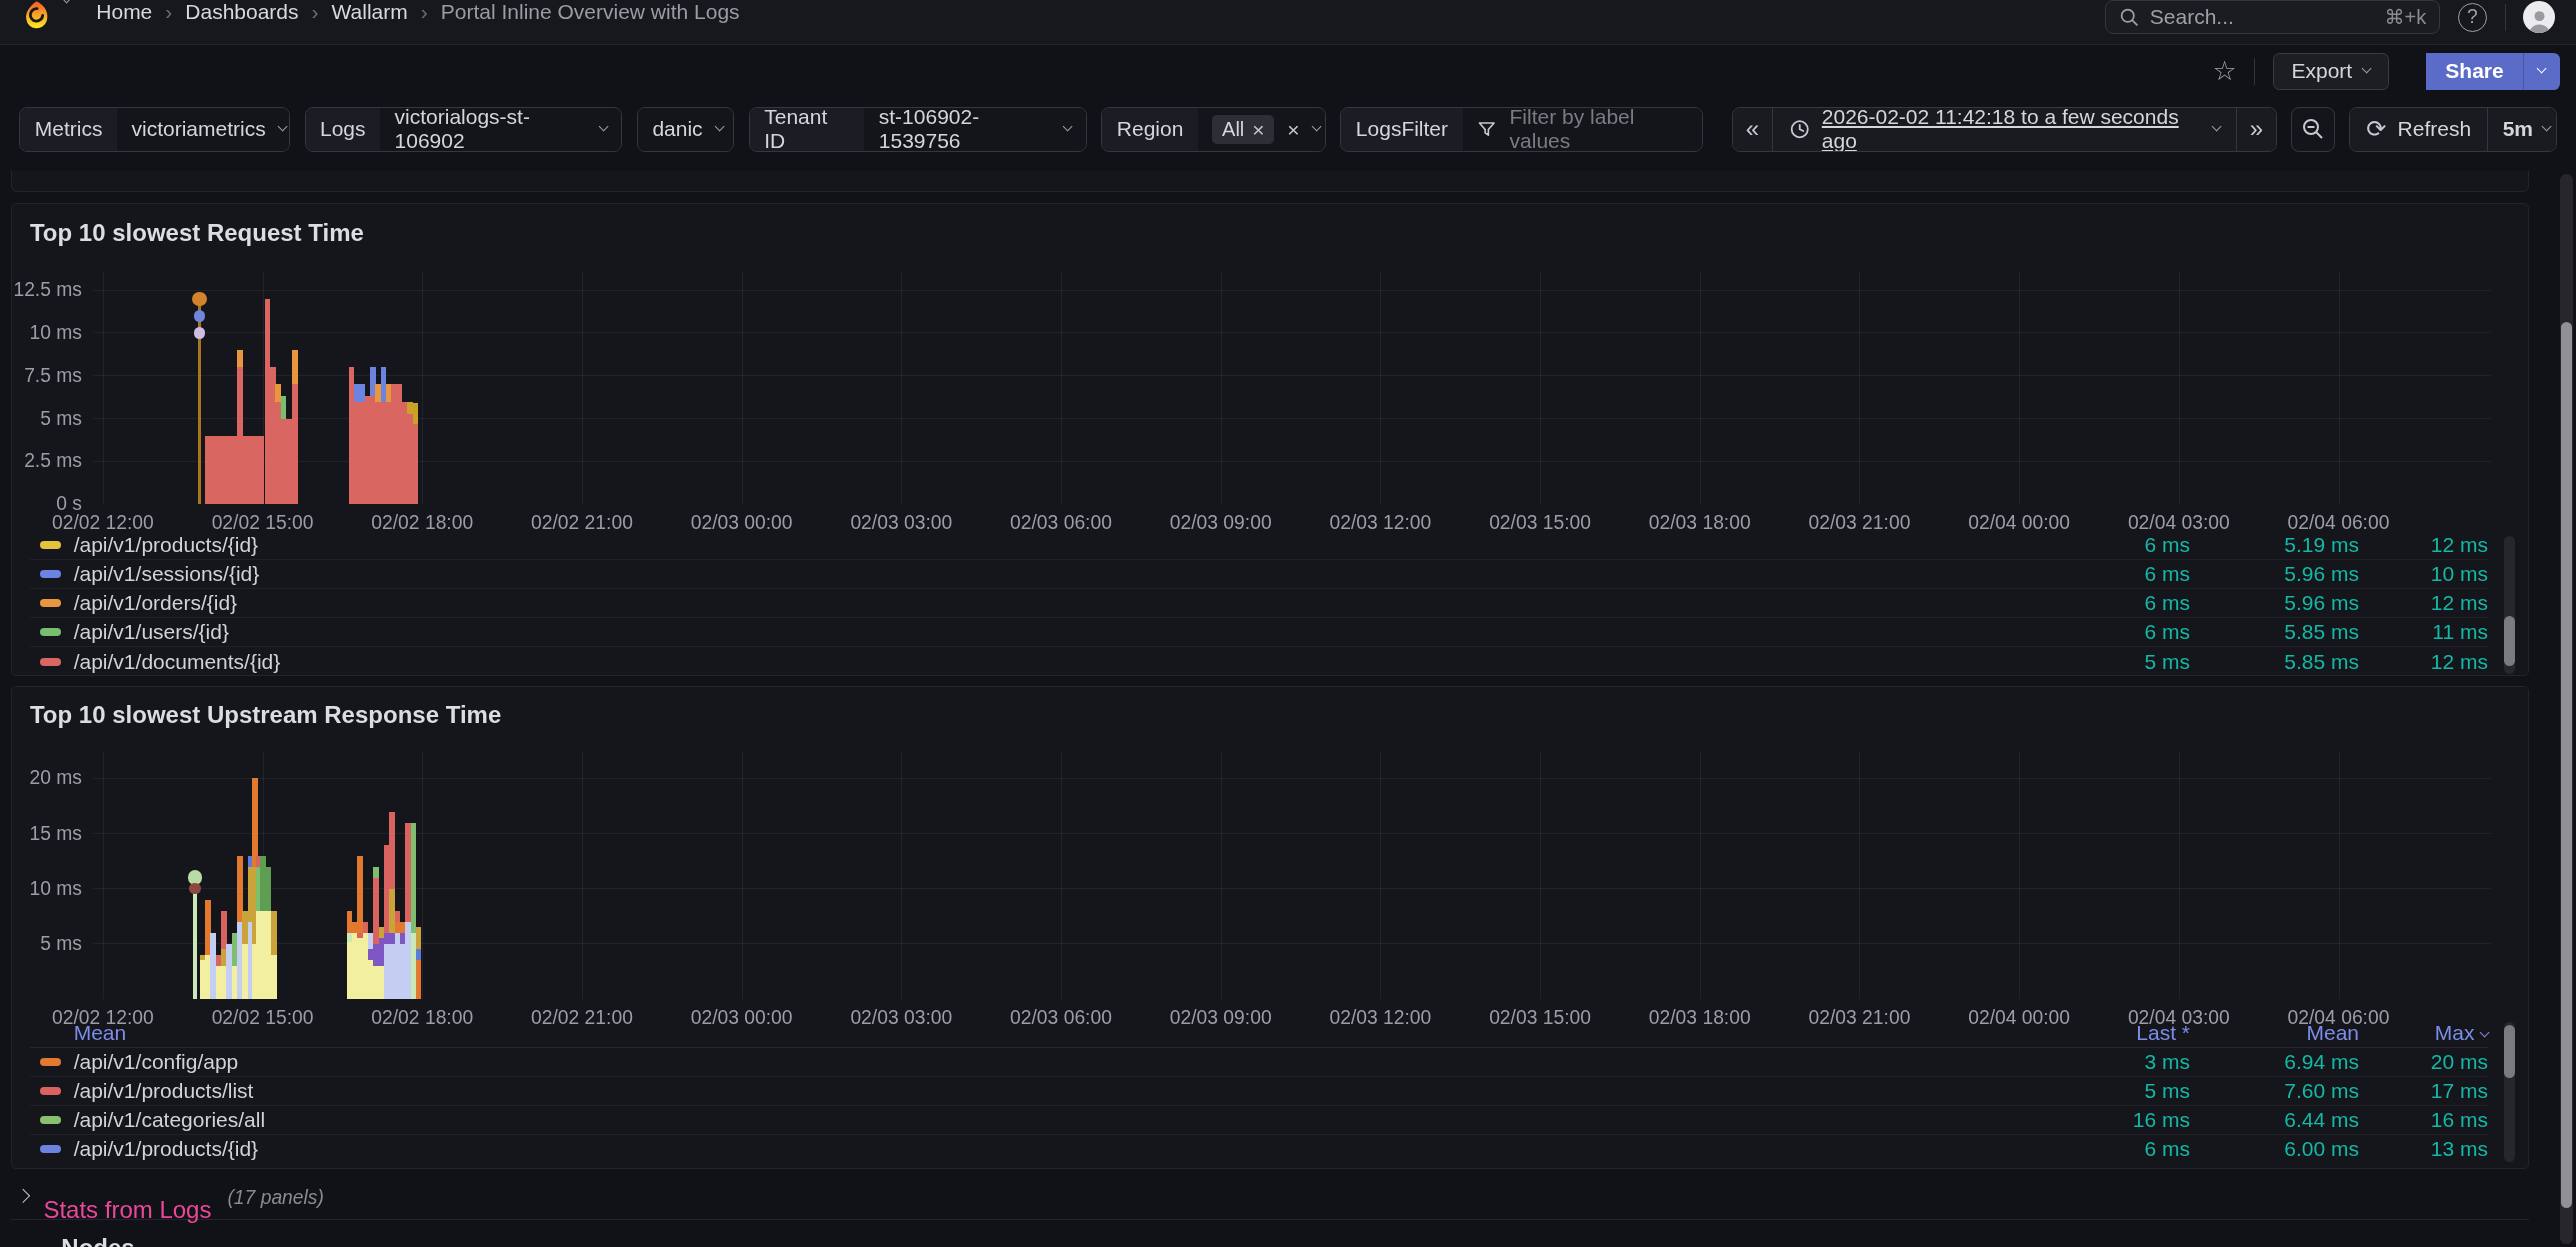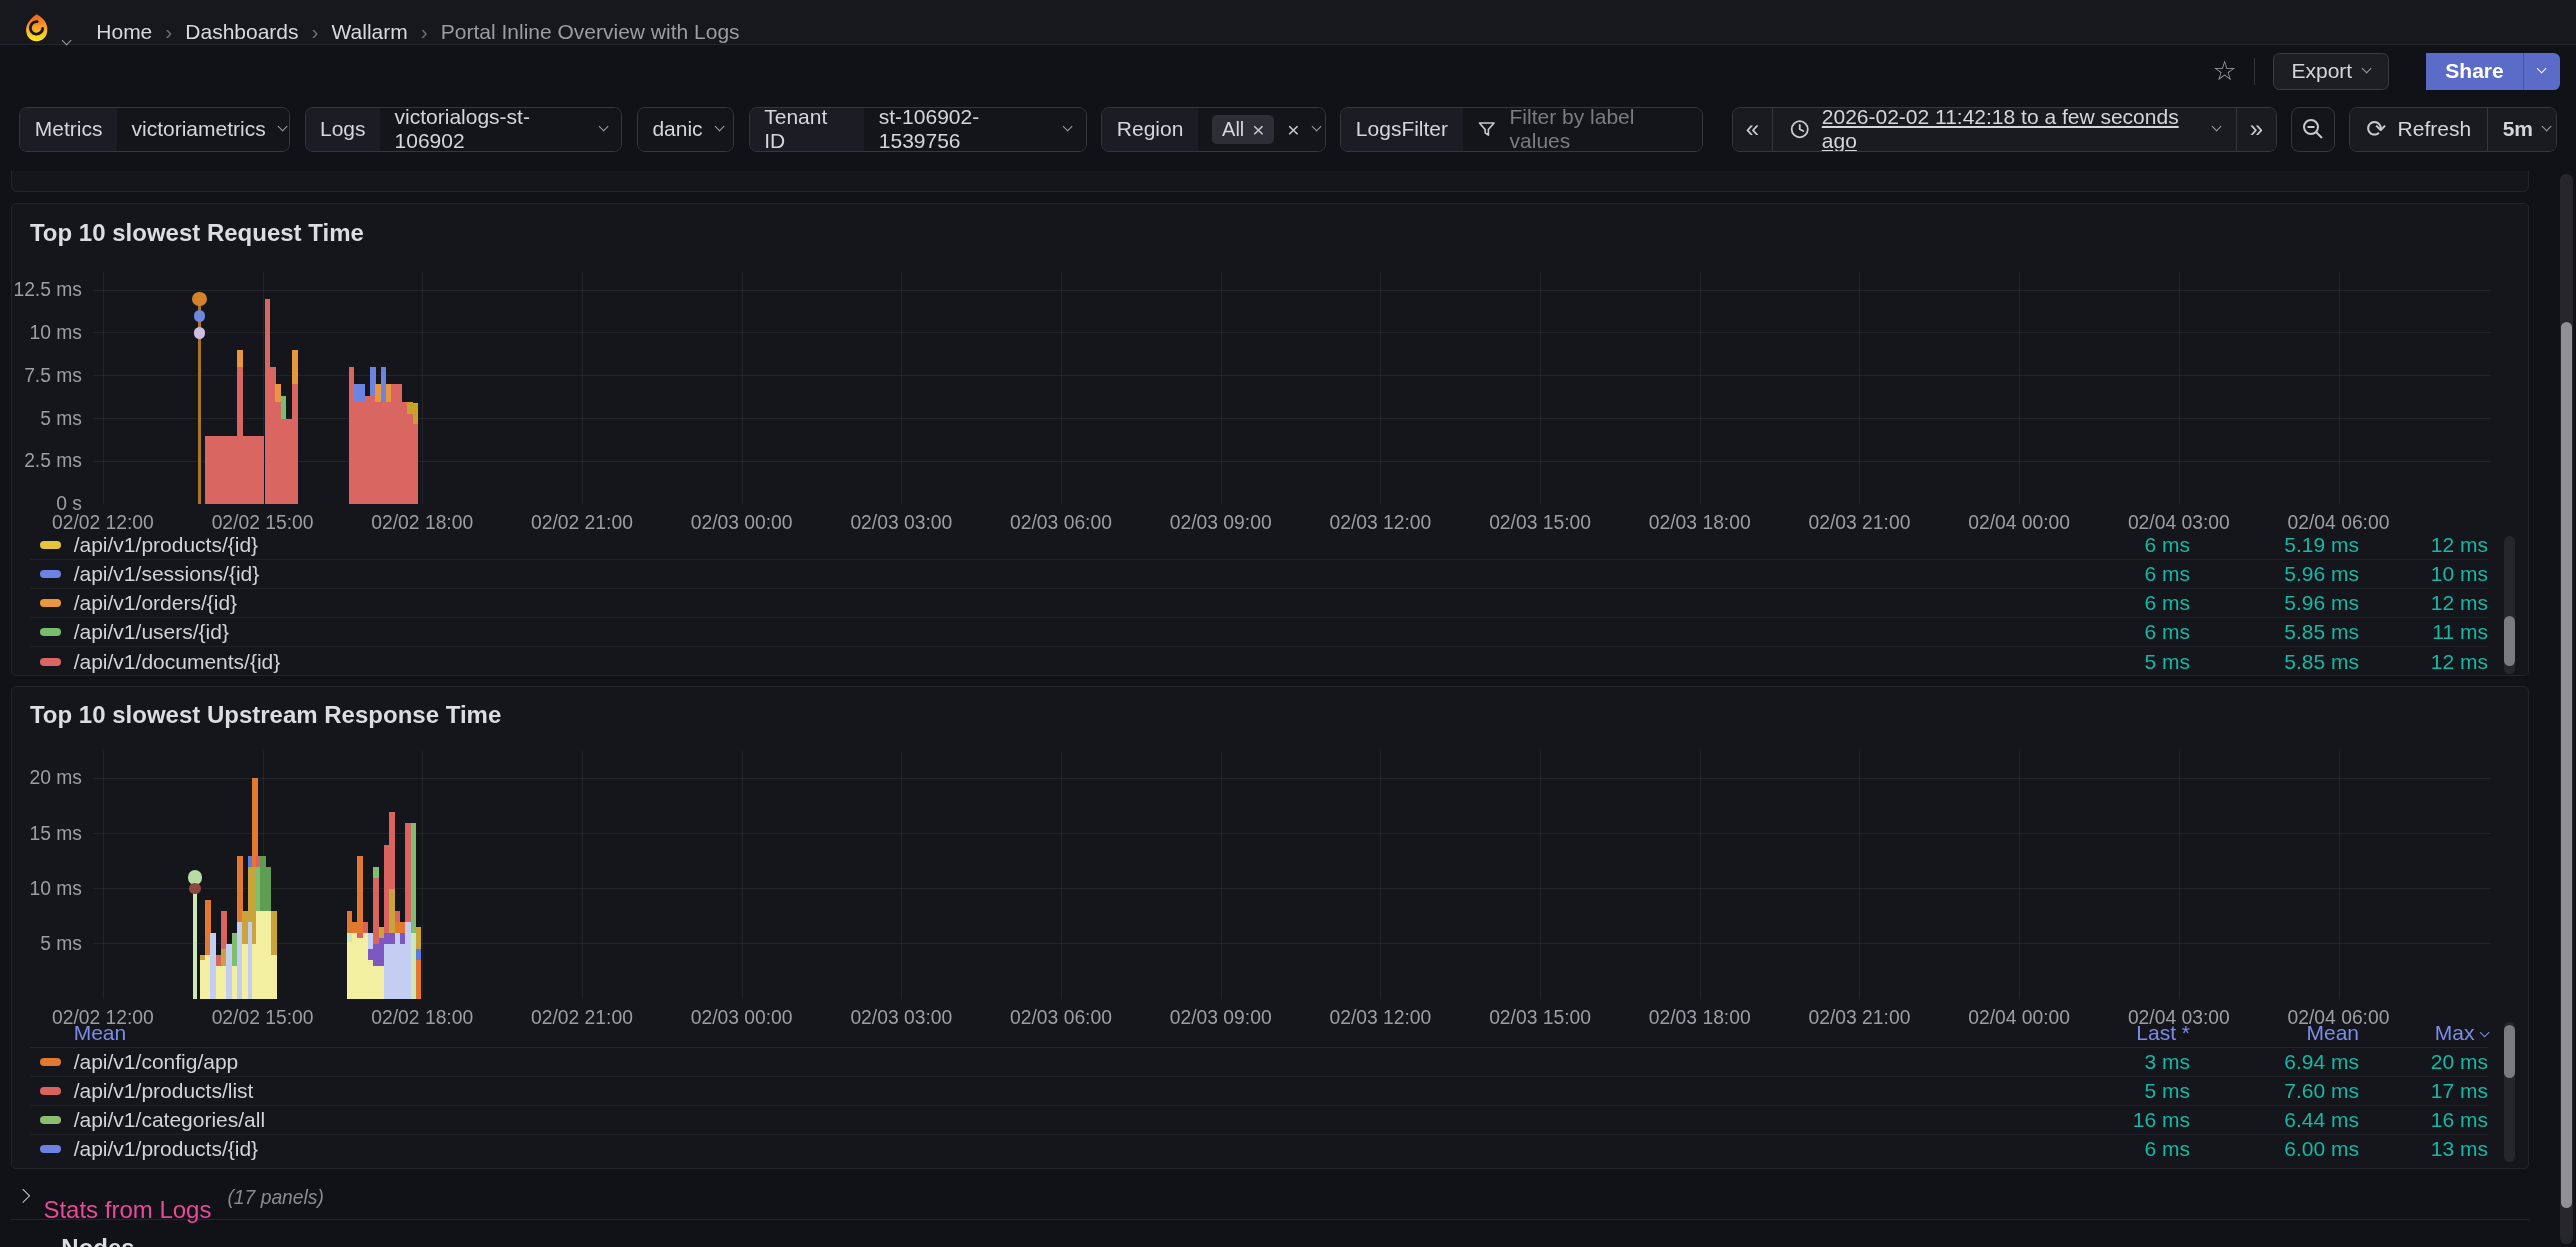--- a/index.html
+++ b/index.html
@@ -1,21 +1,21 @@
 <!DOCTYPE html>
 <html style="font-size:13px"><head>
 <meta charset="utf-8">
 <style>
   * { margin:0; padding:0; box-sizing:border-box; }
   html,body { width:2576px; height:1248px; overflow:hidden; background:#111217;
     font-family:"Liberation Sans", sans-serif; color:#D2D3D8; }
 
   
   .topnav { height:45px; background:#17181D; border-bottom:0.8px solid #25262B;
-    display:flex; align-items:flex-end; padding:0 21px; gap:11.3px; }
+    display:flex; align-items:flex-start; padding:0 21px; gap:11.3px; }
   .logo { width:31px; height:31px; flex:0 0 auto; }
   .crumbs { display:flex; align-items:center; gap:13px; font-size:21px; margin-left:14.5px; }
   .crumb { color:#D8D9DD; cursor:pointer; }
   .crumb.current { color:#9B9CA3; }
   .crumb-sep { color:#6E7076; font-size:21px; }
   .nav-right { margin-left:auto; display:flex; align-items:center; gap:17.7px; }
   .searchbox { width:335px; height:34px; border:0.8px solid #36373E; background:#1B1C21;
     border-radius:8px; display:flex; align-items:center; padding:0 13px; gap:9.7px; }
   .searchbox .ph { color:#9DA0A6; font-size:21px; }
   .searchbox .kbd { margin-left:auto; color:#8A8C92; font-size:20px; }
@@ -139,20 +139,38 @@
   <span class="chev small"></span>
   <nav class="crumbs">
     <span class="crumb">Home</span>
     <span class="crumb-sep">›</span>
     <span class="crumb">Dashboards</span>
     <span class="crumb-sep">›</span>
     <span class="crumb">Wallarm</span>
     <span class="crumb-sep">›</span>
     <span class="crumb current">Portal Inline Overview with Logs</span>
   </nav>
+  <div class="nav-right">
+    <div class="searchbox">
+      <svg width="21" height="21" viewBox="0 0 24 24">
+        <circle cx="10" cy="10" r="7" fill="none" stroke="#9DA0A6" stroke-width="2"></circle>
+        <line x1="15" y1="15" x2="21" y2="21" stroke="#9DA0A6" stroke-width="2"></line>
+      </svg>
+      <span class="ph">Search...</span>
+      <span class="kbd">⌘+k</span>
+    </div>
+    <div class="helpbtn">?</div>
+    <div class="vdiv"></div>
+    <div class="avatar">
+      <svg width="27" height="27" viewBox="0 0 24 24">
+          <circle cx="12" cy="9" r="4.4" fill="#9A9AA0"></circle>
+          <path d="M3 24 a9 7.5 0 0 1 18 0 Z" fill="#9A9AA0"></path>
+        </svg>
+    </div>
+  </div>
 </header>
 
 <div class="actionbar">
   <span class="star">☆</span>
   <div class="vdiv"></div>
   <button class="btn">
     <span>Export</span>
     <span class="chev small"></span>
   </button>
   <div class="sharewrap">

